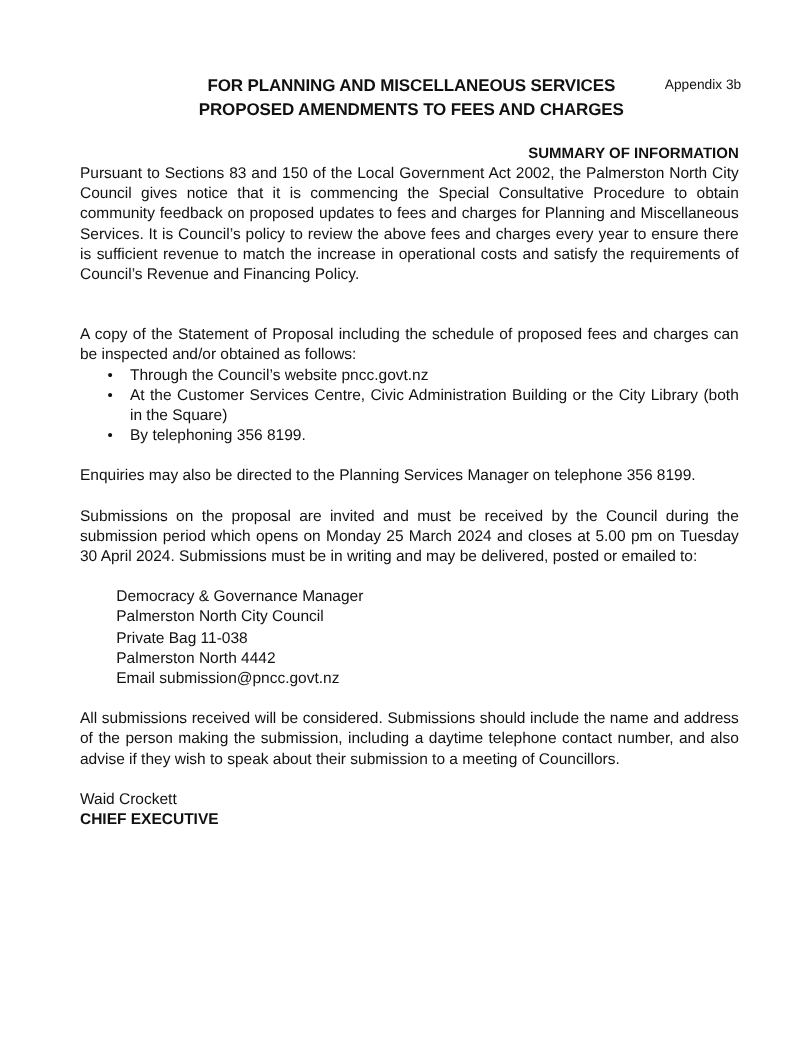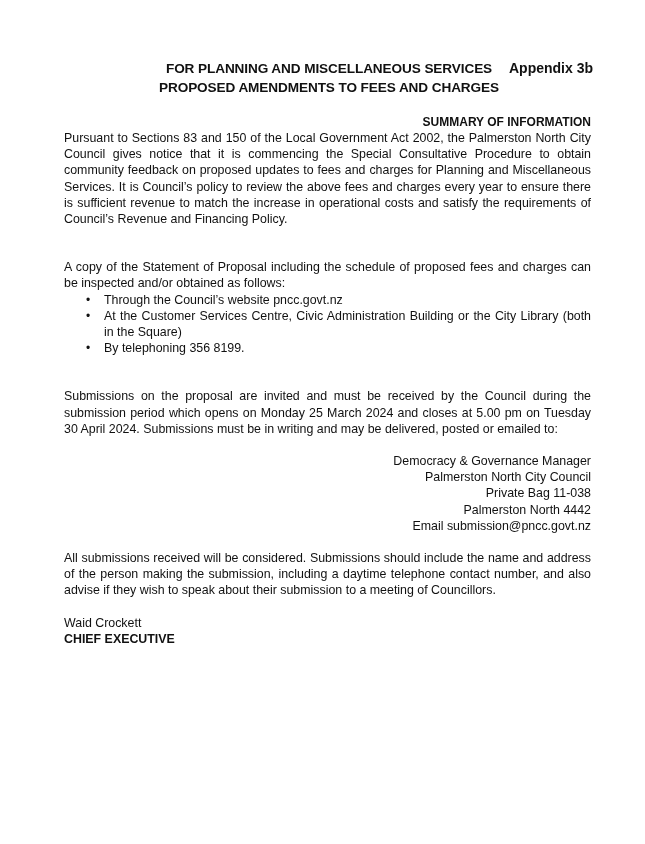--- a/index.html
+++ b/index.html
@@ -37,22 +37,22 @@
       line-height: 19px;
       letter-spacing: -0.1px;
     }
     .title .line {
       display: block;
     }
     .appendix {
       position: absolute;
       right: -2px;
       top: 2px;
-      font-weight: bold;
-      font-size: 14px;
+      font-weight: normal;
+      font-size: 11px;
       line-height: 14px;
     }
     .summary {
       text-align: right;
       font-weight: bold;
       font-size: 12px;
       margin-top: 15px;
       line-height: 16px;
     }
     p {
@@ -72,21 +72,20 @@
       text-align: justify;
     }
     ul.bullets li .bullet {
       position: absolute;
       left: 22px;
       top: 0;
       font-size: 12px;
     }
     .address {
       margin-left: 29px;
-      text-align: right;
     }
     .address div { line-height: 16.2px; }
     .sig-title { font-weight: bold; }
     .nowrap-j { text-align-last: left; }
   </style>
 </head>
 <body>
 
 <div class="page">
 
@@ -116,20 +115,21 @@
       <span class="bullet">•</span>
       <span>At the Customer Services Centre, Civic Administration Building or the City Library (both in the Square)</span>
     </li>
     <li>
       <span class="bullet">•</span>
       <span>By telephoning 356 8199.</span>
     </li>
   </ul>
 
   <div class="gap"></div>
+  <p>Enquiries may also be directed to the Planning Services Manager on telephone 356 8199.</p>
 
   <div class="gap"></div>
   <p>Submissions on the proposal are invited and must be received by the Council during the submission period which opens on Monday 25 March 2024 and closes at 5.00 pm on Tuesday 30 April 2024. Submissions must be in writing and may be delivered, posted or emailed to:</p>
 
   <div class="gap"></div>
   <div class="address">
     <div>Democracy &amp; Governance Manager</div>
     <div>Palmerston North City Council</div>
     <div>Private Bag 11-038</div>
     <div>Palmerston North 4442</div>

